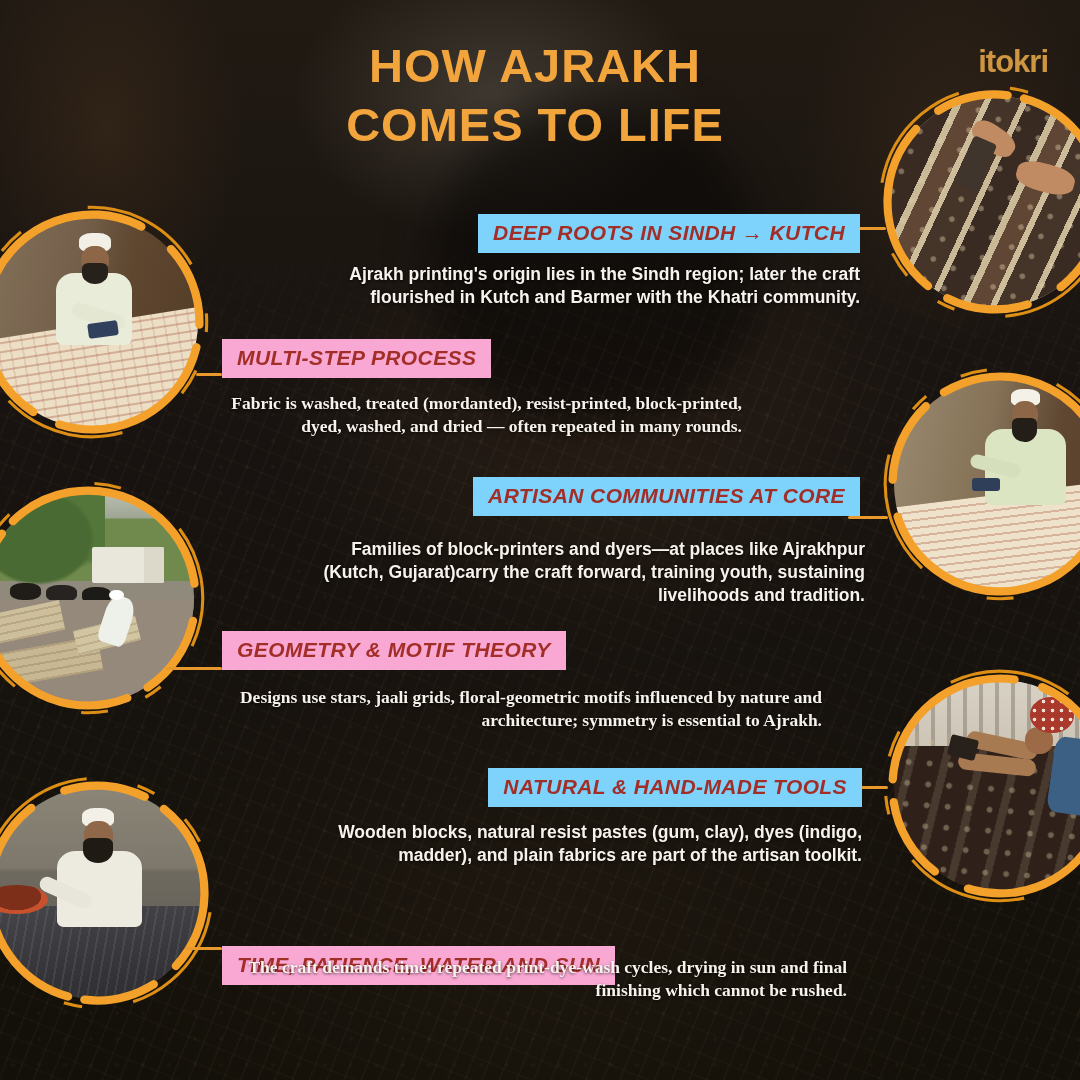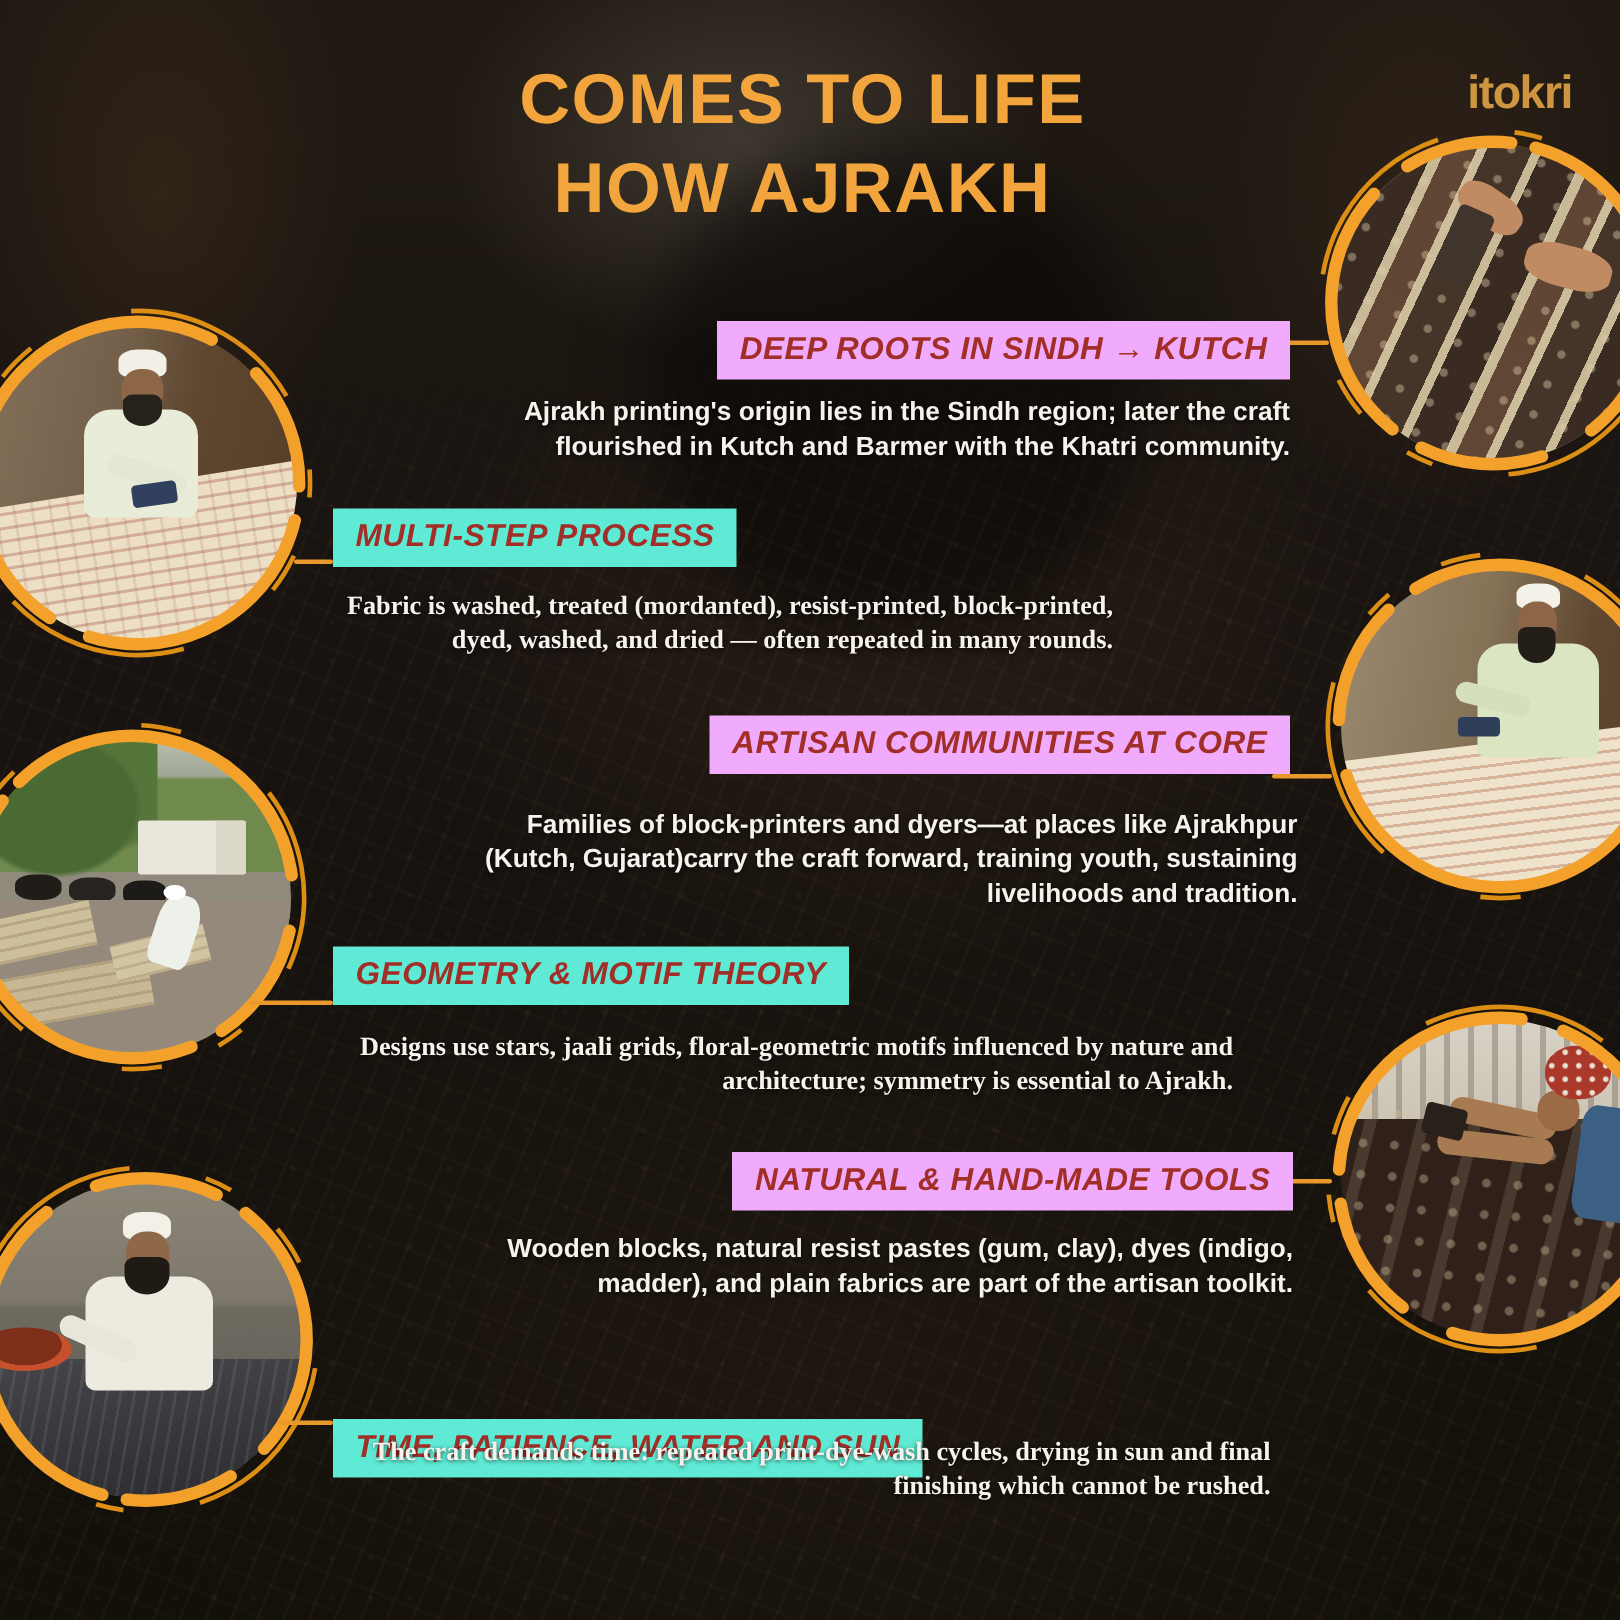--- a/index.html
+++ b/index.html
@@ -42,22 +42,22 @@
   .logo{
     position:absolute;right:32px;top:44px;color:#CE9640;font-weight:700;
     font-size:31px;letter-spacing:-1px;
   }
   
   .hbox{
     position:absolute;display:inline-block;padding:7px 15px 8px 15px;
     font-style:italic;font-weight:800;font-size:21px;letter-spacing:.4px;
     color:#A22E28;white-space:nowrap;
   }
-  .hbox.cream{background:#f0abfc;}
-  .hbox.orange{background:#5eead4;}
+  .hbox.cream{background:#7dd3fc;}
+  .hbox.orange{background:#f9a8d4;}
   .para{
     position:absolute;margin:0;color:#F7F3EC;font-weight:700;font-size:17.5px;
     line-height:1.32;text-shadow:0 1px 3px rgba(0,0,0,.65);
   }
   .para.r{text-align:right;}
   .para.l{text-align:right;font-family:Liberation Serif, serif;}
   .conn{position:absolute;height:3px;background:#E9992B;border-radius:2px;}
   
   .circle{position:absolute;width:232px;height:232px;}
   .circle svg.ring{position:absolute;inset:-8px;width:248px;height:248px;}
@@ -145,22 +145,22 @@
 </head>
 <body>
 
 <div class="canvas">
 
   <div class="bg"></div>
   <div class="bg-silhouette"></div>
   <div class="bg-fabric-overlay"></div>
 
   <h1 class="title">
+    <span>HOW AJRAKH</span>
     <span>COMES TO LIFE</span>
-    <span>HOW AJRAKH</span>
   </h1>
 
   <div class="logo">itokri</div>
 
   <div class="circle r1" style="left:-24px;top:206px;">
     <div class="photo p1">
       <div class="fab"></div>
       <div class="kurta"></div>
       <div class="arm"></div>
       <div class="cap"></div>

